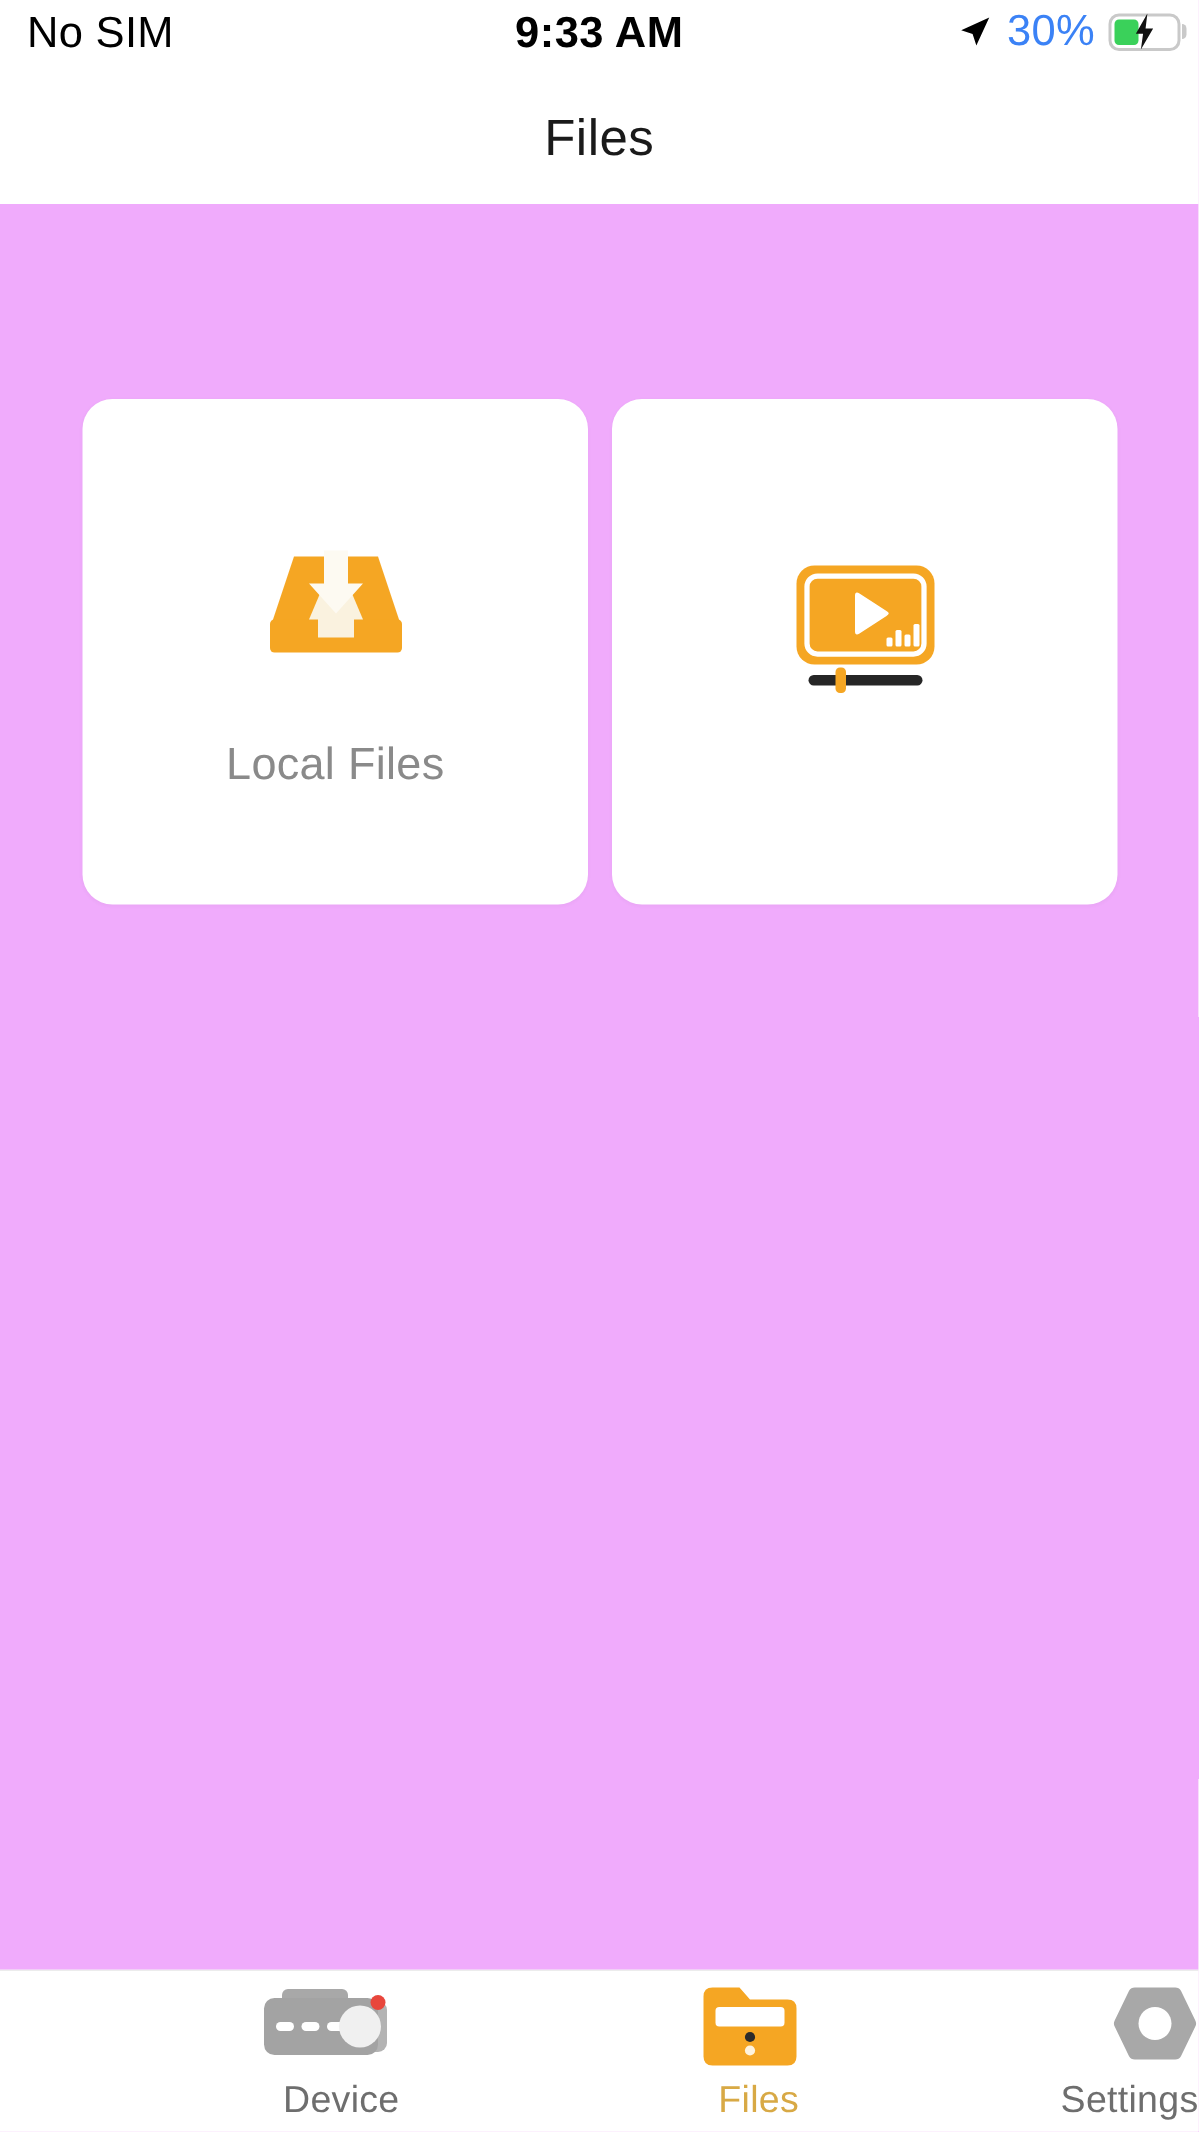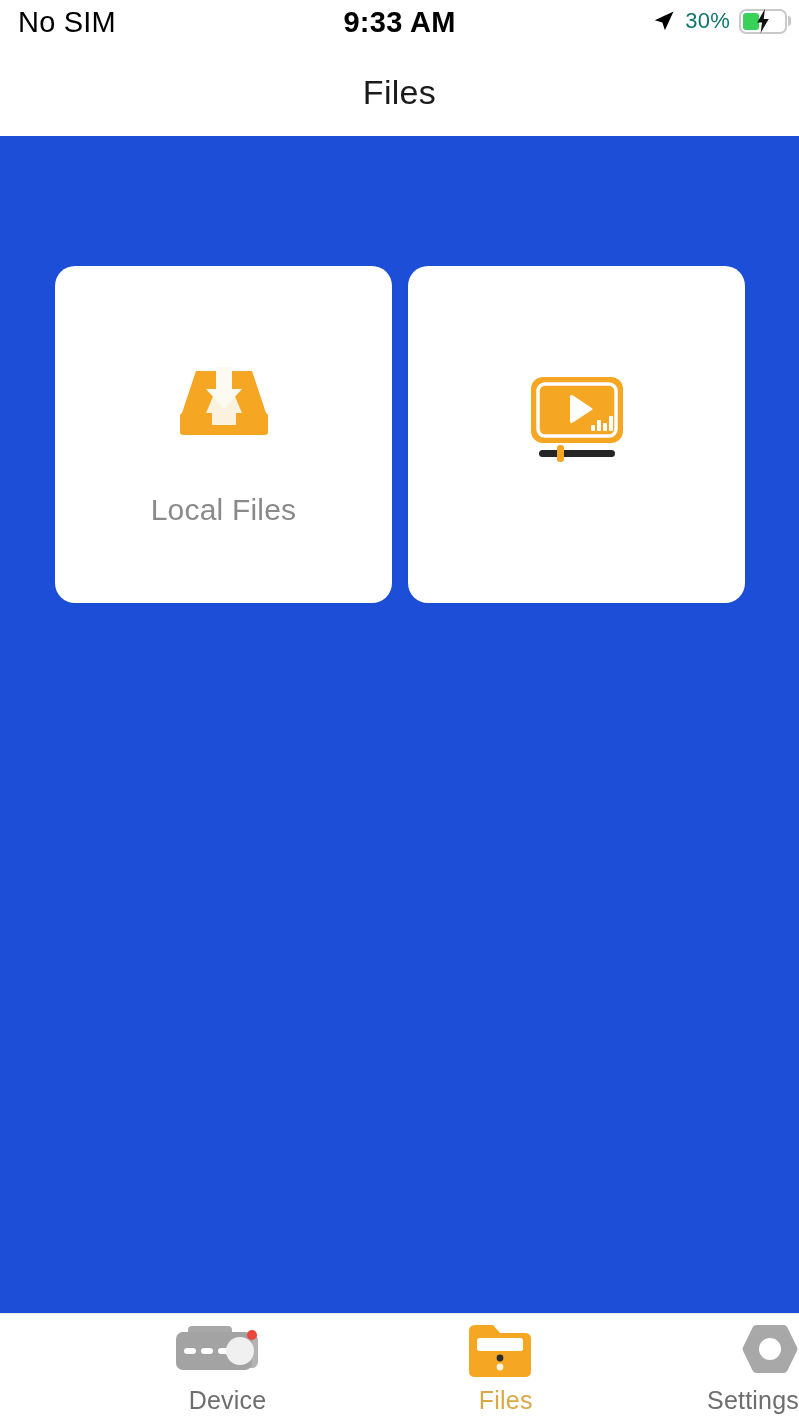--- a/index.html
+++ b/index.html
@@ -49,22 +49,22 @@
     position: absolute;
     right: 12px;
     top: 4px;
     display: flex;
     align-items: center;
     gap: 9px;
     height: 34px;
   }
   .loc-arrow { width: 24px; height: 24px; display: block; }
   .battery-pct {
-    font-size: 22px;
-    color: #0f766e;
+    font-size: 29px;
+    color: #3b82f6;
     letter-spacing: 0.2px;
   }
   .battery {
     position: relative;
     width: 48px;
     height: 25px;
     border: 2.5px solid #c9c9c9;
     border-radius: 7px;
     display: flex;
     align-items: center;
@@ -106,21 +106,21 @@
   .nav-title {
     font-size: 34px;
     color: #1a1a1a;
     font-weight: 400;
     letter-spacing: 0.3px;
   }
 
   
   .content {
     flex: 1 1 auto;
-    background: #1d4ed8;
+    background: #f0abfc;
     position: relative;
   }
   .card-grid {
     position: absolute;
     top: 130px;
     left: 55px;
     width: 690px;
     display: flex;
     justify-content: space-between;
   }

